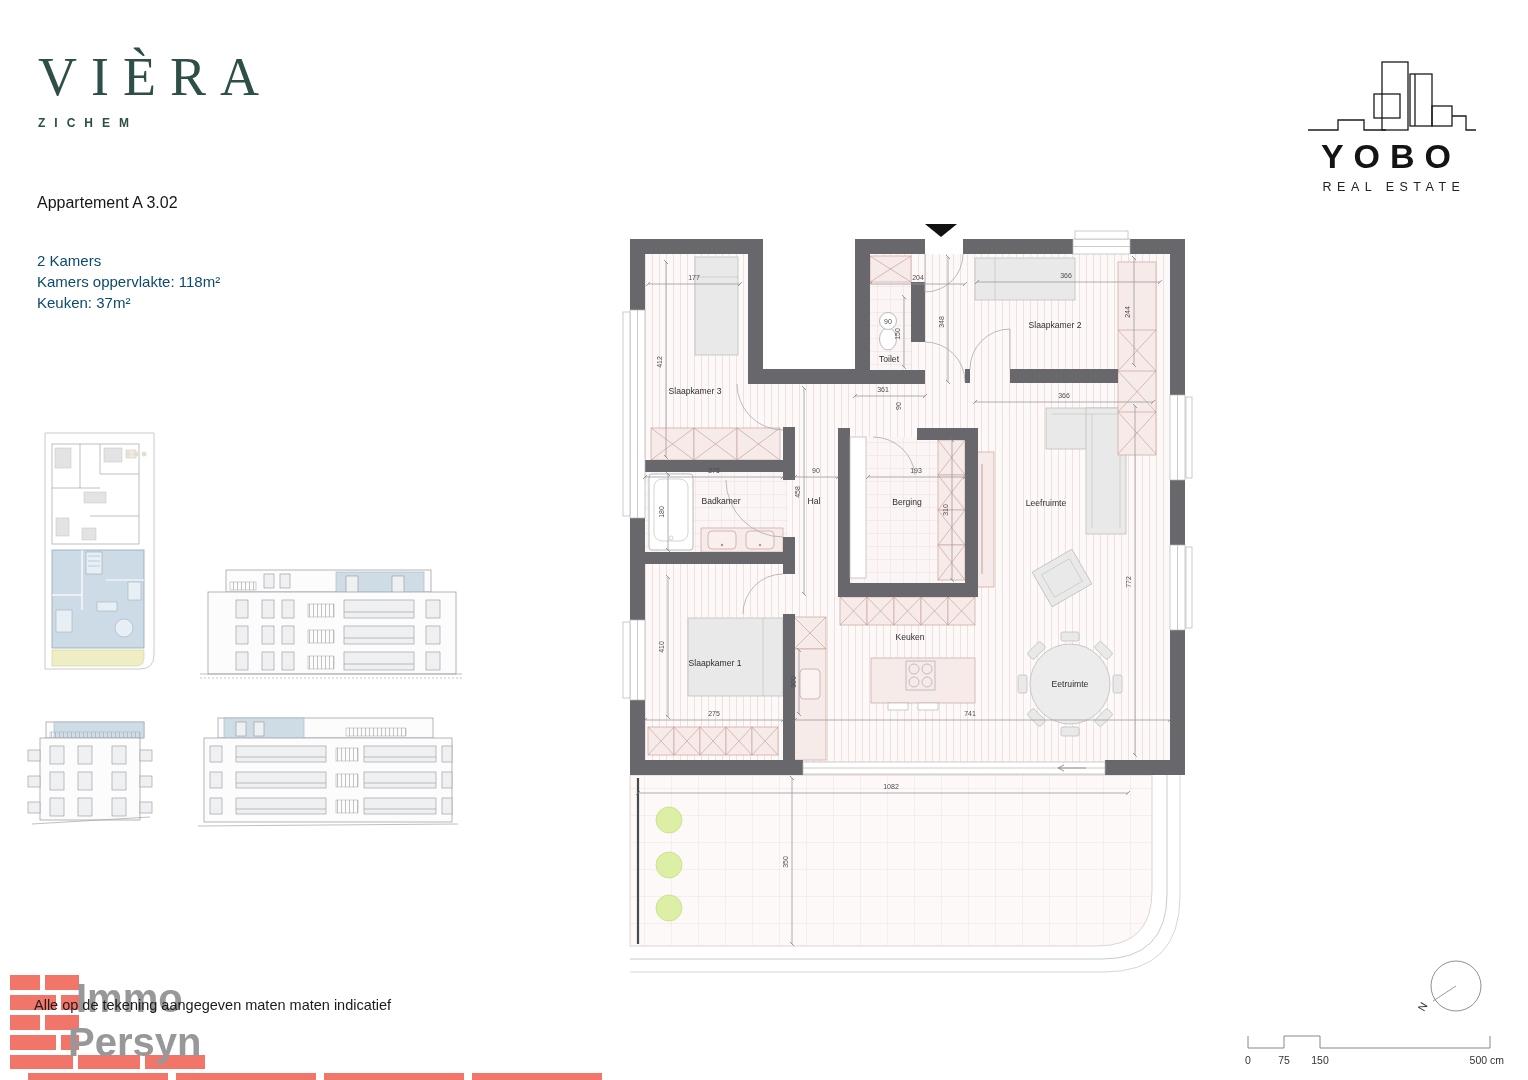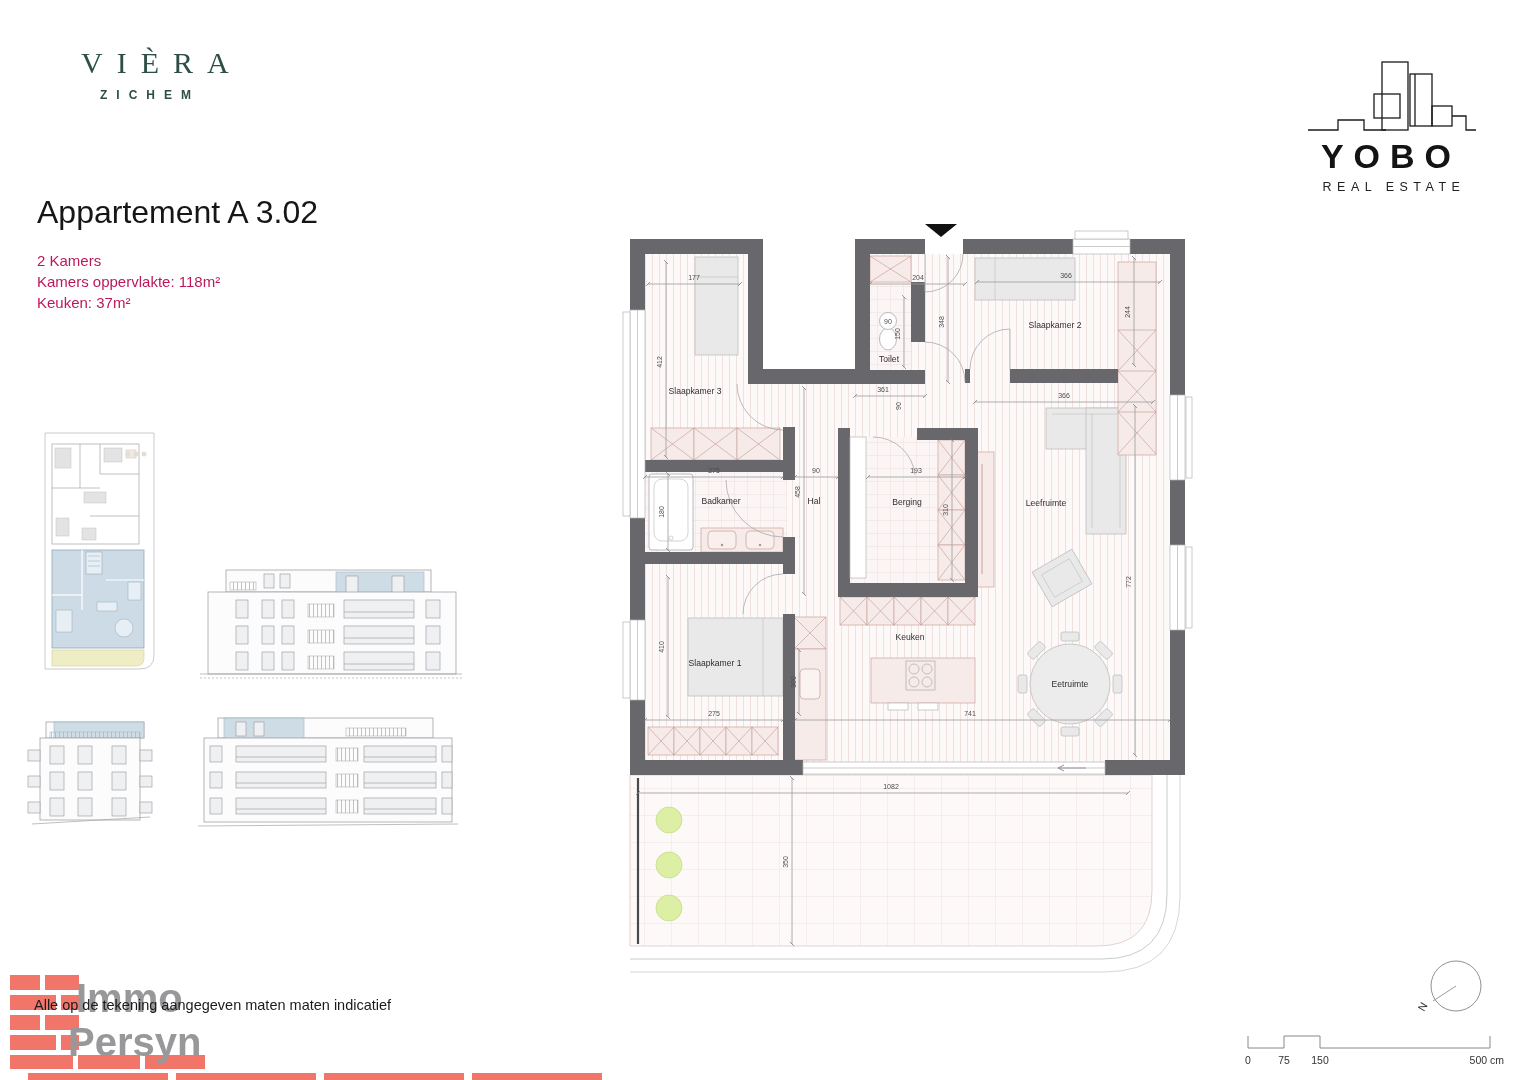--- a/index.html
+++ b/index.html
@@ -1,24 +1,24 @@
 <!DOCTYPE html>
 <html><head>
 <meta charset="utf-8">
 <style>
   html,body{margin:0;padding:0;background:#fff;}
   .page{position:relative;width:1528px;height:1080px;background:#ffffff;overflow:hidden;
         font-family:"Liberation Sans",sans-serif;}
   .abs{position:absolute;}
   
   .viera{left:38px;top:46px;color:#2e4f47;}
-  .viera .vname{font-family:"Liberation Serif",serif;font-size:30px;letter-spacing:14px;font-weight:400;margin-left:43px;}
-  .viera .vsub{font-size:12px;letter-spacing:9px;margin-top:8px;margin-left:62px;font-weight:700;}
-  .title{left:37px;top:194px;font-size:32px;color:#161616;}
-  .details{left:37px;top:250px;font-size:15px;color:#be185d;line-height:21px;}
+  .viera .vname{font-family:"Liberation Serif",serif;font-size:54px;letter-spacing:14px;font-weight:400;}
+  .viera .vsub{font-size:12px;letter-spacing:9px;margin-top:8px;font-weight:700;}
+  .title{left:37px;top:194px;font-size:16px;color:#161616;}
+  .details{left:37px;top:250px;font-size:15px;color:#0c4a6e;line-height:21px;}
   
   svg text{font-family:"Liberation Sans",sans-serif;}
   .roomlbl{font-size:8.6px;fill:#2e2e33;text-anchor:middle;}
   .dimlbl{font-size:7px;fill:#4c4c52;text-anchor:middle;}
   .dim{stroke:#9a9a9e;stroke-width:0.8;fill:none;marker-start:url(#tk);marker-end:url(#tk);}
   .wall{fill:#68686c;}
   .cab{fill:#f7ebe9;stroke:#c9a49f;stroke-width:0.7;}
   .xl{stroke:#b98f89;stroke-width:0.55;fill:none;}
   .furn{fill:#e9e9e9;stroke:#bfbfbf;stroke-width:0.8;}
   .furnln{stroke:#c6c6c6;stroke-width:0.7;fill:none;}

